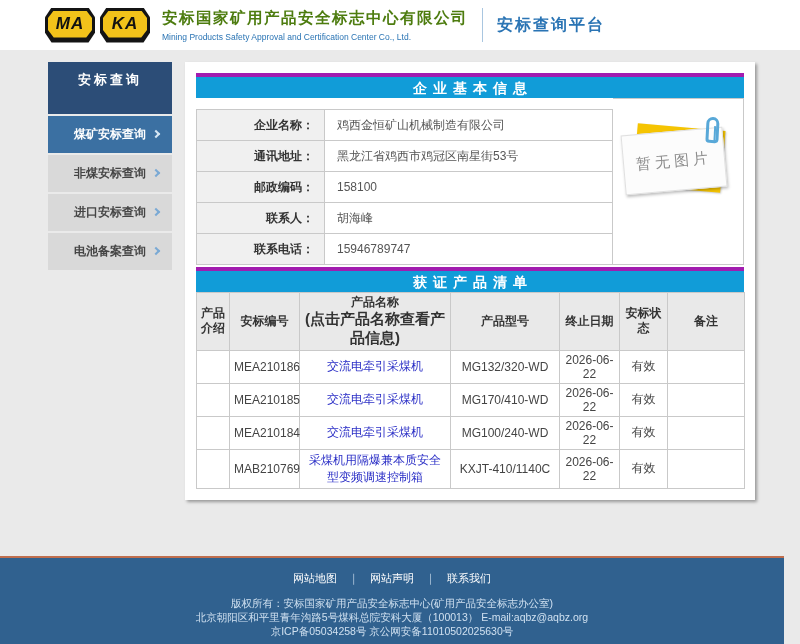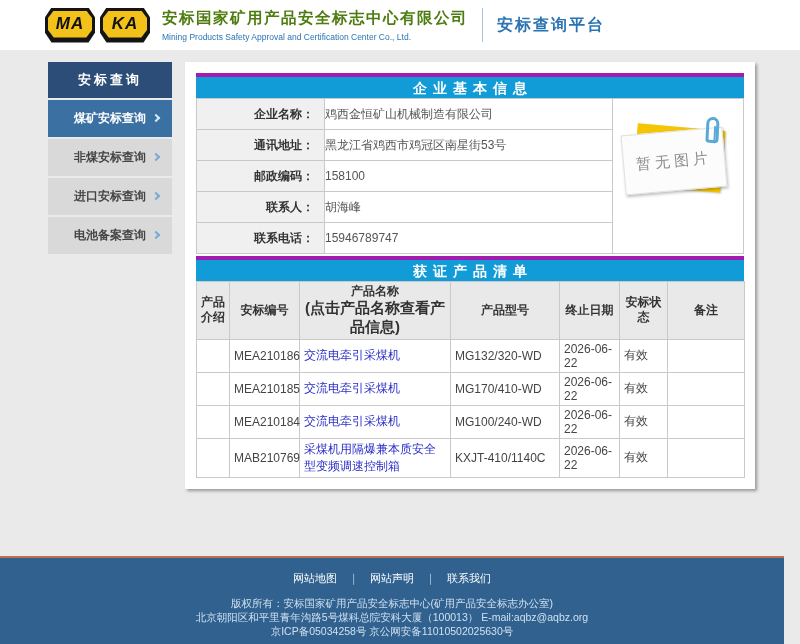--- a/index.html
+++ b/index.html
@@ -32,21 +32,21 @@
   .org-en { color:#2a74b4; font-size:8.5px; margin-top:3px; }
   .hdr-divider { width:1px; height:34px; background:#a9c6e0; margin:0 14px 0 0; }
   .platform-title { color:#2a74b4; font-size:16px; font-weight:bold; letter-spacing:2px; }
 
   
   .layout { position:absolute; top:62px; left:48px; display:flex; }
 
   
   .sidebar { width:124px; }
   .sidebar-title {
-    background:#2c4d77; color:#fff; text-align:center; height:36px; line-height:36px;
+    background:#2c4d77; color:#fff; text-align:center; height:52px; line-height:36px;
     font-size:13px; font-weight:bold; letter-spacing:3px;
   }
   .side-item {
     height:37px; margin-top:2px; background:#d9d9d9; color:#454545;
     font-size:12px; font-weight:bold;
     display:flex; align-items:center; justify-content:center;
     position:relative; cursor:pointer;
   }
   .side-item .chev {
     position:absolute; right:13px; top:15px; width:6px; height:6px;
@@ -63,27 +63,27 @@
     padding:11px; 
   }
   .section-title {
     background:#119cd8; border-top:4px solid #a21caf;
     color:#fff; text-align:center; font-size:14px; font-weight:bold;
     height:25px; line-height:23px; letter-spacing:6px; text-indent:6px;
   }
 
   
   .info-wrap { display:flex; align-items:stretch; }
-  .info-table { width:417px; border-collapse:collapse; }
+  .info-table { width:417px; border-collapse:collapse;margin-top:11px; }
   .info-table td { border:1px solid #c9c9c9; height:31px; font-size:12px; }
   .info-label {
     background:#f0f0f0; width:128px; text-align:right;
     font-weight:bold; color:#333; padding-right:10px;
   }
-  .info-value { color:#555; }
+  .info-value { padding-left:12px; color:#555; }
 
   .img-box {
     width:131px; border:1px solid #c9c9c9; border-left:none;
     position:relative; overflow:hidden;
   }
   .card-yellow {
     position:absolute; left:22px; top:28px; width:88px; height:62px;
     background:#f5c402; transform:rotate(5deg);
     box-shadow:1px 1px 2px rgba(0,0,0,0.2);
   }
@@ -108,21 +108,21 @@
   .products-section { margin-top:2px; }
   .products-table { width:548px; border-collapse:collapse; table-layout:fixed;padding-left:35px; }
   .products-table th, .products-table td {
     border:1px solid #c9c9c9; font-size:12px; color:#333;
   }
   .products-table th {
     background:#e9e9e9; font-weight:bold; height:32px; line-height:1.25;
     padding:2px 1px; text-align:center;
   }
   .th-sub { font-size:15px; font-weight:bold; }
-  .products-table td { height:26px; text-align:left; padding:2px 4px; color:#444; }
+  .products-table td { height:26px; text-align:center; padding:2px 4px; color:#444; }
   .td-left { text-align:left; padding-left:9px; }
   .product-link { color:#2b2fc6; text-decoration:none; cursor:pointer; }
   col.c-intro{width:33px;} col.c-cert{width:70px;} col.c-name{width:151px;}
   col.c-model{width:109px;} col.c-date{width:60px;} col.c-status{width:48px;}
   col.c-note{width:77px;}
 
   
   .footer {
     position:absolute; left:0; right:16px; bottom:0; height:88px;
     background:#30618f; border-top:2px solid #bf6e4e; text-align:center;

